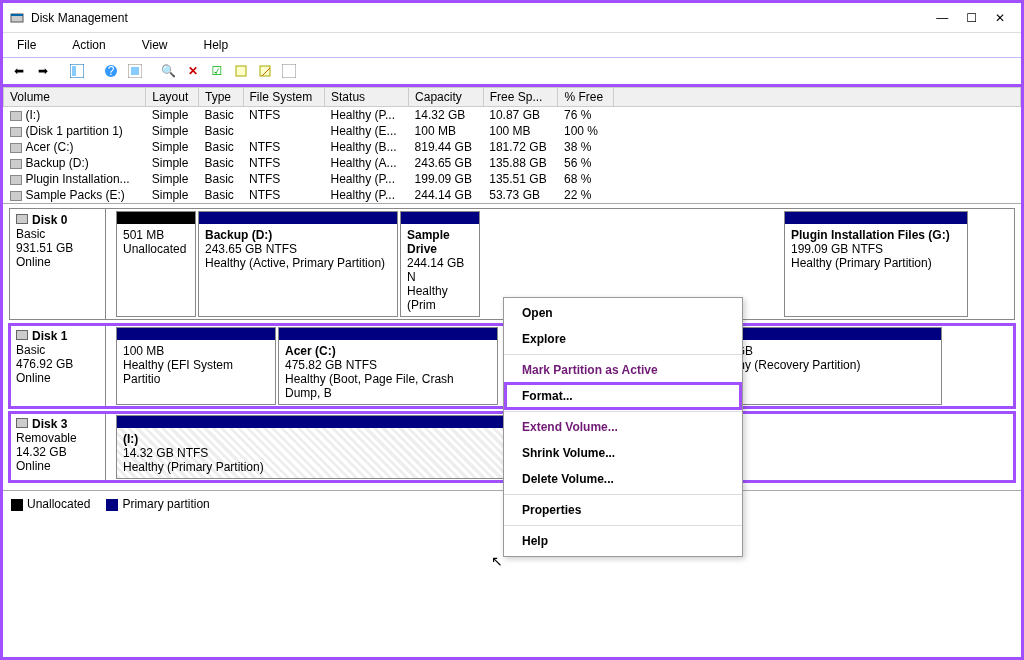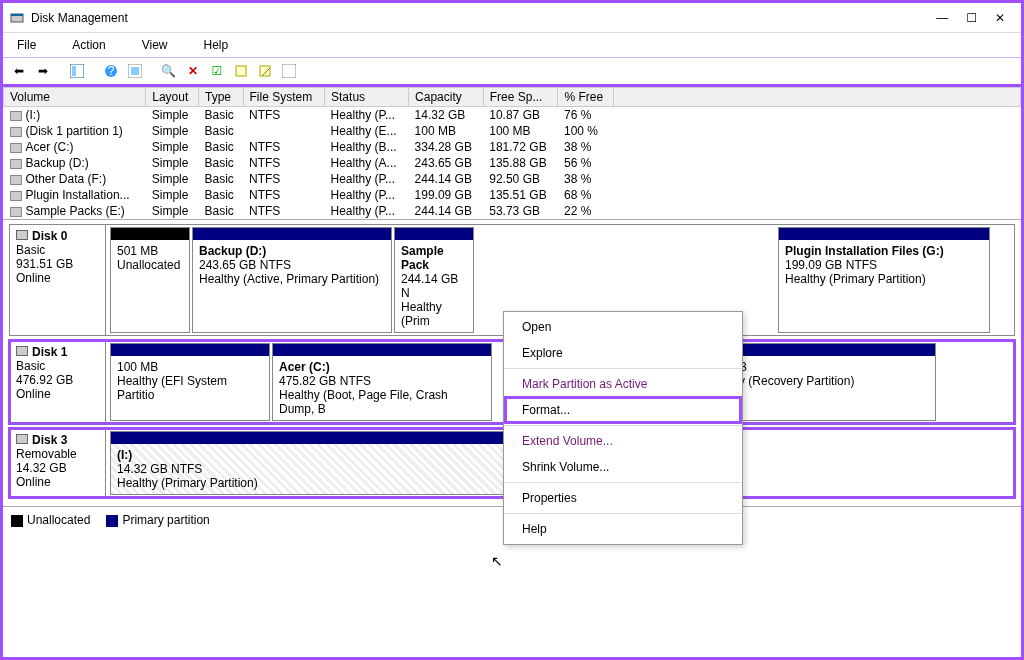--- a/index.html
+++ b/index.html
@@ -12,21 +12,21 @@
 .menubar { display: flex; gap: 20px; padding: 3px 6px; border-bottom: 1px solid #c4b5fd; }
 .menubar span { padding: 2px 8px; cursor: pointer; }
 .toolbar { display: flex; gap: 4px; padding: 4px 6px; border-bottom: 3px solid #a050ff; align-items: center; }
 .toolbar .tb-btn { width: 20px; height: 18px; display: flex; align-items: center; justify-content: center; border: 1px solid transparent; cursor: pointer; }
 .toolbar .tb-sep { width: 6px; }
 .vol-table { border-collapse: collapse; width: 100%; }
 .vol-table th { text-align: left; font-weight: normal; background: #f0f0f0; border: 1px solid #ccc; padding: 2px 6px; font-size: 12px; }
 .vol-table td { padding: 1px 6px; white-space: nowrap; }
 .vol-table td .disk-icon { display:inline-block; width:12px; height:10px; background:#ccc; border:1px solid #888; margin-right:4px; vertical-align:middle; }
 .graphical { border-top: 1px solid #aaa; padding: 4px 6px; }
-.disk-row { display: flex; gap: 2px; margin-bottom: 4px; border:1px solid #888; background:#fff; padding:0; }
+.disk-row { display: flex; gap: 8px; margin-bottom: 4px; border:1px solid #888; background:#fff; padding:0; }
 .disk-info { width: 96px; padding: 4px 6px; border-right:1px solid #888; }
 .disk-info .dname { font-weight: bold; }
 .parts { display:flex; flex:1; gap:2px; padding:2px; }
 .part { border:1px solid #888; position:relative; padding: 0; flex-shrink:0; }
 .part .bar { height:12px; background:#000080; }
 .part.unalloc .bar { background:#000; }
 .part .body { padding:4px 6px; font-size:12px; }
 .part .body b { font-weight:bold; }
 .hatched { background: repeating-linear-gradient(45deg,#eee,#eee 3px,#fff 3px,#fff 6px); }
 .highlighted-row { outline:3px solid #a050ff; outline-offset:-2px; }
@@ -145,45 +145,34 @@
         <td>100 MB</td>
         <td>100 %</td>
         <td></td>
       </tr>
       <tr>
         <td><span class="disk-icon"></span>Acer (C:)</td>
         <td>Simple</td>
         <td>Basic</td>
         <td>NTFS</td>
         <td>Healthy (B...</td>
-        <td>334.28 GB</td>
+        <td>819.44 GB</td>
         <td>181.72 GB</td>
         <td>38 %</td>
         <td></td>
       </tr>
       <tr>
         <td><span class="disk-icon"></span>Backup (D:)</td>
         <td>Simple</td>
         <td>Basic</td>
         <td>NTFS</td>
         <td>Healthy (A...</td>
         <td>243.65 GB</td>
         <td>135.88 GB</td>
         <td>56 %</td>
-        <td></td>
-      </tr>
-      <tr>
-        <td><span class="disk-icon"></span>Other Data (F:)</td>
-        <td>Simple</td>
-        <td>Basic</td>
-        <td>NTFS</td>
-        <td>Healthy (P...</td>
-        <td>244.14 GB</td>
-        <td>92.50 GB</td>
-        <td>38 %</td>
         <td></td>
       </tr>
       <tr>
         <td><span class="disk-icon"></span>Plugin Installation...</td>
         <td>Simple</td>
         <td>Basic</td>
         <td>NTFS</td>
         <td>Healthy (P...</td>
         <td>199.09 GB</td>
         <td>135.51 GB</td>
@@ -216,27 +205,27 @@
         <div class="part unalloc" style="width: 80px;">
           <div class="bar"></div>
           <div class="body">501 MB<br>Unallocated</div>
         </div>
         <div class="part" style="width: 200px;">
           <div class="bar"></div>
           <div class="body"><b>Backup  (D:)</b><br>243.65 GB NTFS<br>Healthy (Active, Primary Partition)</div>
         </div>
         <div class="part" style="width: 80px;">
           <div class="bar"></div>
-          <div class="body"><b>Sample Pack</b><br>244.14 GB N<br>Healthy (Prim</div>
+          <div class="body"><b>Sample Drive</b><br>244.14 GB N<br>Healthy (Prim</div>
         </div>
         <div class="part" style="width: 300px; visibility: hidden;">
           <div class="bar"></div>
           <div class="body"></div>
         </div>
-        <div class="part" style="width: 212px;">
+        <div class="part" style="width: 184px;">
           <div class="bar"></div>
           <div class="body"><b>Plugin Installation Files  (G:)</b><br>199.09 GB NTFS<br>Healthy (Primary Partition)</div>
         </div>
       </div>
     </div>
     <div class="disk-row highlighted-row">
       <div class="disk-info">
         <div class="dname"><span style="display:inline-block;width:12px;height:10px;background:#ccc;border:1px solid #666;margin-right:4px"></span>Disk 1</div>
         <div>Basic</div>
         <div>476.92 GB</div>
@@ -275,28 +264,29 @@
         </div>
       </div>
     </div>
   </div>
 
 <div class="legend">
   <span><span class="sw" style="background:#000"></span><span>Unallocated</span></span>
   <span><span class="sw" style="background:#000080"></span><span>Primary partition</span></span>
 </div>
 
-<div class="context-menu" id="ctx" style="left:500px; top:308px;">
+<div class="context-menu" id="ctx" style="left:500px; top:294px;font-weight:bold;">
     <div class="mi">Open</div>
     <div class="mi">Explore</div>
     <hr>
     <div class="mi disabled">Mark Partition as Active</div>
     <div class="mi hl">Format...</div>
     <hr>
     <div class="mi disabled">Extend Volume...</div>
     <div class="mi">Shrink Volume...</div>
+    <div class="mi">Delete Volume...</div>
     <hr>
     <div class="mi">Properties</div>
     <hr>
     <div class="mi">Help</div>
   </div>
 
 <span class="cursor-ptr" style="left:488px; top:550px;">↖</span>
 
 </body></html>

